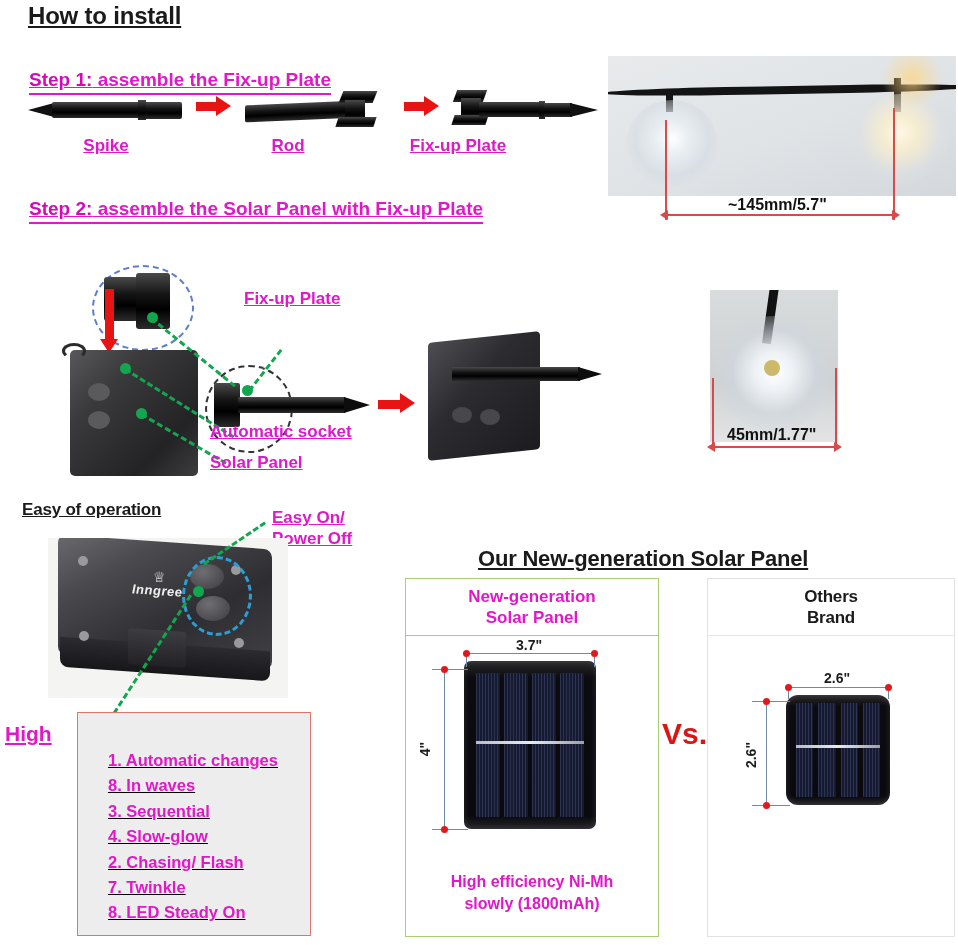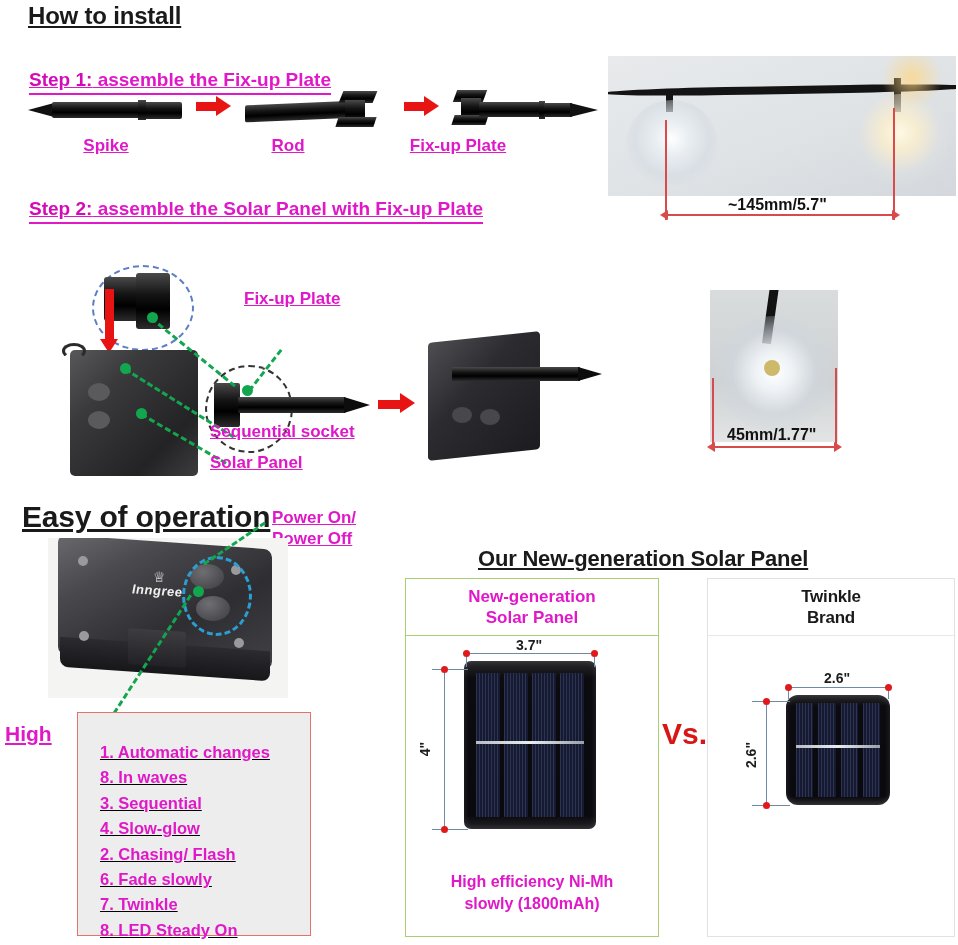--- a/index.html
+++ b/index.html
@@ -29,21 +29,21 @@
   .photo{position:absolute;overflow:hidden;background:#f2f2f0;}
 
   
   .blk{position:absolute;background:linear-gradient(180deg,#4a4a4a 0%,#151515 38%,#000 65%,#2c2c2c 100%);}
   .tip{position:absolute;width:0;height:0;}
 
   
   #mode-box{border:1px solid #e0736b;background:#ededed;}
   #mode-box li{list-style:none;font-size:16.5px;font-weight:bold;color:#e018c8;
                line-height:25.4px;white-space:nowrap;}
-  #mode-box ul{margin:8px;padding:19px 0 0 14px;}
+  #mode-box ul{margin:16px;padding:19px 0 0 14px;}
 
   
   .cmp{position:absolute;background:#fff;}
   .cmp.good{border:1px solid #a8cf72;}
   .cmp.bad{border:1px solid #e2e2e2;}
   .cmp-head{position:absolute;left:0;right:0;top:0;height:56px;display:flex;
             align-items:center;justify-content:center;text-align:center;}
   .cmp.good .cmp-head{border-bottom:1px solid #a8cf72;}
   .cmp.bad  .cmp-head{border-bottom:1px solid #e8e8e8;}
   .cmp-head span{font-size:17px;font-weight:bold;line-height:1.25;}
@@ -165,21 +165,21 @@
   <div class="dot-green" style="left:147px;top:57px;"></div>
 
   <div class="dash-green" style="left:126px;top:113px;width:128px;transform:rotate(32deg);"></div>
   <div class="dot-green" style="left:120px;top:108px;"></div>
 
   <div class="dash-green" style="left:142px;top:158px;width:98px;transform:rotate(30deg);"></div>
   <div class="dot-green" style="left:136px;top:153px;"></div>
 </div>
 
 <div class="abs call-label" style="left:244px;top:289px;">Fix-up Plate</div>
-<div class="abs call-label" style="left:210px;top:422px;">Sequential socket</div>
+<div class="abs call-label" style="left:210px;top:422px;">Automatic socket</div>
 <div class="abs call-label" style="left:210px;top:453px;">Solar Panel</div>
 
 <div class="photo" style="left:608px;top:56px;width:348px;height:140px;
             background:linear-gradient(160deg,#e8eaec 0%,#dfe3e6 55%,#d4d8dc 100%);">
 
   <div style="position:absolute;left:-6px;top:30px;width:370px;height:8px;background:#141414;
               border-radius:50%/6px;transform:rotate(-1deg);"></div>
   <div style="position:absolute;left:58px;top:34px;width:7px;height:22px;background:#141414;"></div>
   <div style="position:absolute;left:286px;top:22px;width:7px;height:34px;background:#141414;"></div>
 
@@ -206,24 +206,24 @@
               background:radial-gradient(circle at 50% 48%,rgba(255,255,255,.99) 0%,rgba(240,244,247,.95) 22%,rgba(206,214,221,.6) 50%,rgba(206,214,221,.05) 76%);"></div>
   <div style="position:absolute;left:54px;top:70px;width:16px;height:16px;border-radius:50%;background:#cdb96a;"></div>
 </div>
 <div class="mline" style="left:712px;top:378px;width:2px;height:72px;"></div>
 <div class="mline" style="left:835px;top:368px;width:2px;height:82px;"></div>
 <div class="mline" style="left:712px;top:446px;width:125px;height:2px;"></div>
 <div class="mdot" style="left:707px;top:442px;border-right:8px solid #d94a4a;"></div>
 <div class="mdot" style="left:834px;top:442px;border-left:8px solid #d94a4a;"></div>
 <div class="mtxt" style="left:727px;top:426px;">45mm/1.77"</div>
 
-<div class="abs h-black" style="left:22px;top:500px;font-size:30px;">Easy of operation</div>
+<div class="abs h-black" style="left:22px;top:500px;font-size:17px;">Easy of operation</div>
 
 <div class="abs call-label" style="left:272px;top:508px;">
-  <span>Power On/</span><br>
+  <span>Easy On/</span><br>
   <span>Power Off</span>
 </div>
 
 <div class="photo" style="left:48px;top:538px;width:240px;height:160px;background:#f4f4f2;">
   <div style="position:absolute;left:10px;top:4px;width:214px;height:120px;border-radius:8px;
               background:linear-gradient(150deg,#6a6a6e 0%,#4a4a4e 26%,#2e2e32 62%,#414146 100%);
               transform:skewY(4deg);"></div>
   <div style="position:absolute;left:12px;top:106px;width:210px;height:30px;border-radius:0 0 8px 8px;
               background:linear-gradient(180deg,#2b2b30,#17171a);transform:skewY(4deg);"></div>
   <div style="position:absolute;left:30px;top:18px;width:10px;height:10px;border-radius:50%;background:#9a9a9e;"></div>
@@ -248,21 +248,20 @@
 
 <div class="abs" style="left:5px;top:722px;font-size:21px;font-weight:bold;color:#e018c8;">High</div>
 
 <div class="abs" id="mode-box" style="left:77px;top:712px;width:232px;height:222px;">
   <ul>
     <li>1. Automatic changes</li>
     <li>8. In waves</li>
     <li>3. Sequential</li>
     <li>4. Slow-glow</li>
     <li>2. Chasing/ Flash</li>
-    <li>6. Fade slowly</li>
     <li>7. Twinkle</li>
     <li>8. LED Steady On</li>
   </ul>
 </div>
 
 <div class="abs h-black" style="left:478px;top:546px;font-size:22px;">Our New-generation Solar Panel</div>
 
 <div class="cmp good" style="left:405px;top:578px;width:252px;height:357px;">
   <div class="cmp-head">
     <span class="magenta">
@@ -300,21 +299,21 @@
     <span>High efficiency Ni-Mh</span><br>
     <span>slowly (1800mAh)</span>
   </div>
 </div>
 
 <div class="vs" style="left:662px;top:717px;">Vs.</div>
 
 <div class="cmp bad" style="left:707px;top:578px;width:246px;height:357px;">
   <div class="cmp-head">
     <span class="h-black">
-      <span>Twinkle</span><br>
+      <span>Others</span><br>
       <span>Brand</span>
     </span>
   </div>
 
   <div style="position:absolute;left:0;top:58px;width:244px;height:230px;background:#fff;">
     <div class="sp-body" style="left:78px;top:58px;width:104px;height:110px;border-radius:12px;"></div>
     <div class="sp-cells" style="left:88px;top:66px;width:84px;height:94px;gap:5px;">
       <div class="sp-cell"></div>
       <div class="sp-cell"></div>
       <div class="sp-cell"></div>

